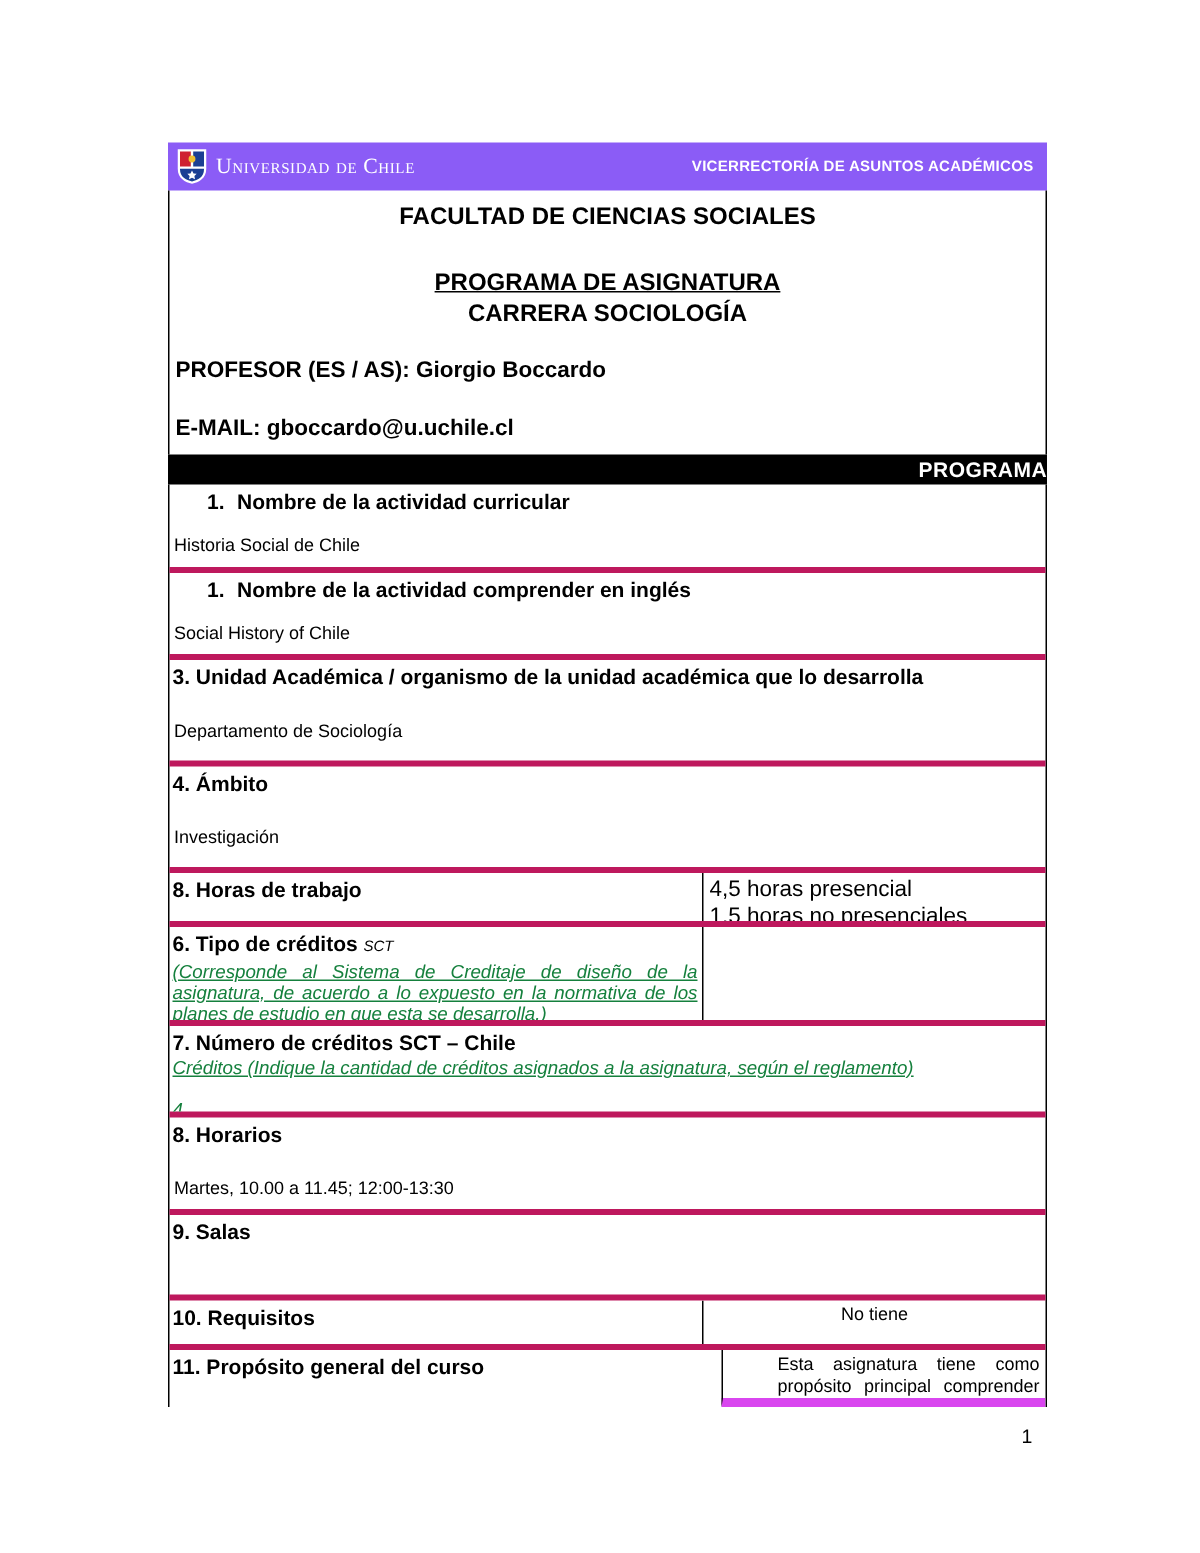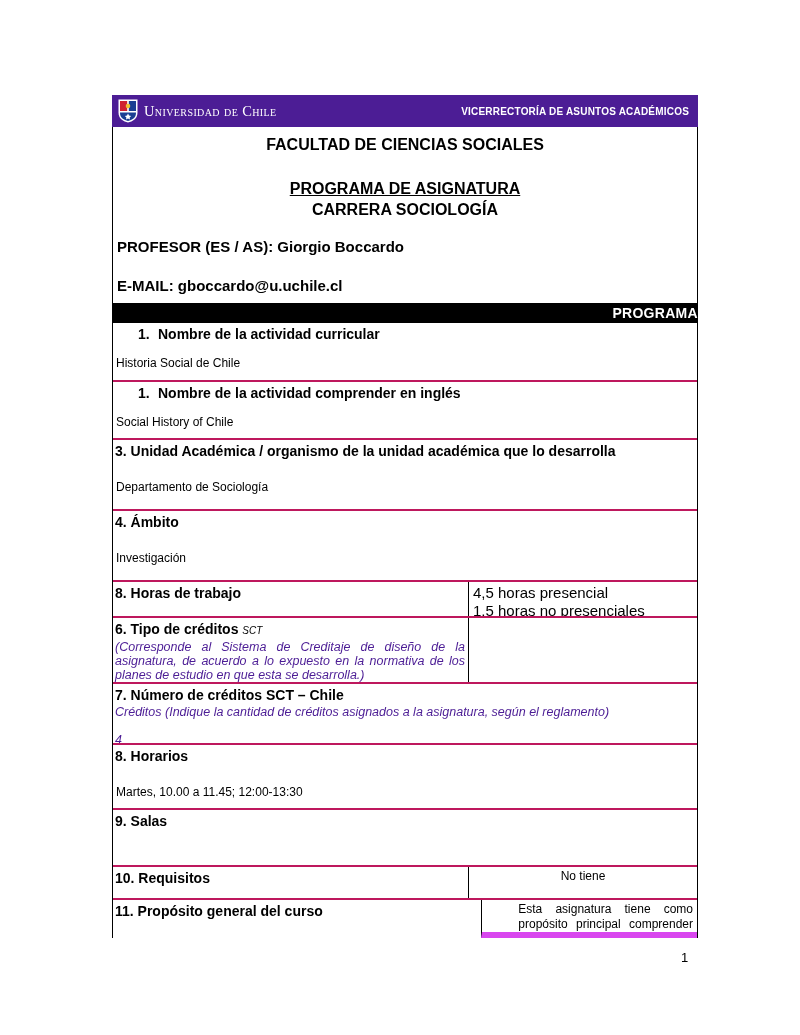--- a/index.html
+++ b/index.html
@@ -1,47 +1,47 @@
 <!DOCTYPE html>
 <html><head>
 <meta charset="utf-8">
 <style>
   * { margin:0; padding:0; box-sizing:border-box; }
   html,body { background:#ffffff; }
   body { width:800px; height:1035px; font-family:"Liberation Sans", sans-serif; color:#000; }
   .sheet { position:relative; width:800px; height:1035px; background:#fff; overflow:hidden; }
   .doc { position:absolute; left:112px; top:95px; width:586px; }
 
-  .brand-bar { height:32px; background:#4c1d95; display:flex; align-items:center; justify-content:space-between; padding:0 9px 0 6px; }
+  .brand-bar { height:32px; background:#8b5cf6; display:flex; align-items:center; justify-content:space-between; padding:0 9px 0 6px; }
   .brand-left { display:flex; align-items:center; gap:6px; }
   .uni-name { color:#fff; font-family:"Liberation Serif", serif; font-variant:small-caps; font-size:14.5px; letter-spacing:.4px; white-space:nowrap; }
   .vice { color:#fff; font-weight:bold; font-size:10px; letter-spacing:.2px; white-space:nowrap; }
 
   .header-box { height:176px; border-left:1px solid #000; border-right:1px solid #000; padding:7px 2px 0 2px; }
   .h-center { text-align:center; font-weight:bold; font-size:16px; line-height:21px; }
   .doc-title { margin-top:23px; }
   .doc-title span { text-decoration:underline; }
   .h-line { font-size:15px; padding-left:2px;font-weight:bold; }
   .prof-line { margin-top:18px; }
   .email-line { margin-top:22px; }
 
   .section-bar { height:20px; background:#000; color:#fff; font-weight:bold; font-size:14px; line-height:20px; text-align:right; letter-spacing:.3px; }
 
   .ptable { border-left:1px solid #000; border-right:1px solid #000; }
-  .row { border-bottom:2px solid #be185d; padding:3px 3px 0 2px; overflow:hidden; }
+  .row { border-bottom:4px solid #be185d; padding:3px 3px 0 2px; overflow:hidden; }
   .row.split { display:flex; padding:0; }
   .cell-left { width:355px; padding:3px 3px 0 2px; }
   .cell-right { width:229px; border-left:1px solid #000; padding:2px 4px; overflow:hidden; }
   .row-title { font-weight:bold; font-size:14px; line-height:17px; }
   .listnum { padding-left:23px; }
   .num { display:inline-block; width:20px; }
   .sct { font-style:italic; font-weight:normal; font-size:10px; }
   .row-value { font-size:12px; margin-top:13px; padding-left:1px; }
   .gap-lg .row-value { margin-top:20px; }
-  .note { color:#4c1d95; font-style:italic; font-size:12.5px; line-height:14px; text-align:justify; margin-top:1px; }
+  .note { color:#15803d; font-style:italic; font-size:12.5px; line-height:14px; text-align:justify; margin-top:1px;text-decoration:underline; }
   .credit-value { margin-top:14px; }
   .hours p { font-size:15px; line-height:17.5px; white-space:nowrap; }
   .cell-center { text-align:center; font-size:12px; }
   .cell-justify { text-align:justify; font-size:12px; line-height:15px; }
   .row-last { border-bottom:none;gap:38px; }
   .row-last .cell-right { border-bottom:6px solid #d946ef;padding-left:36px; }
   .page-num { position:absolute; left:681px; top:950px; font-size:13px; }
 </style>
 </head>
 <body>

